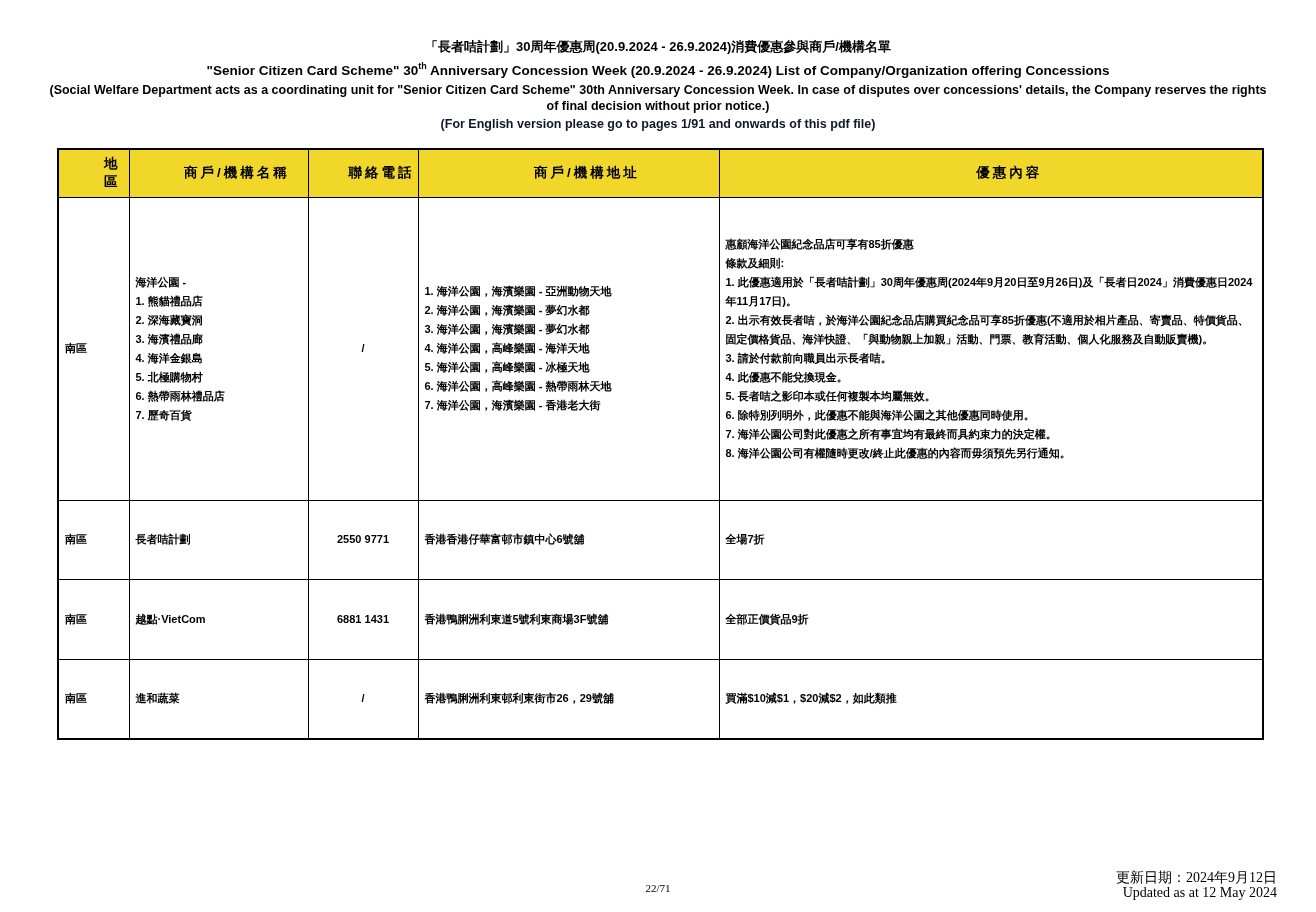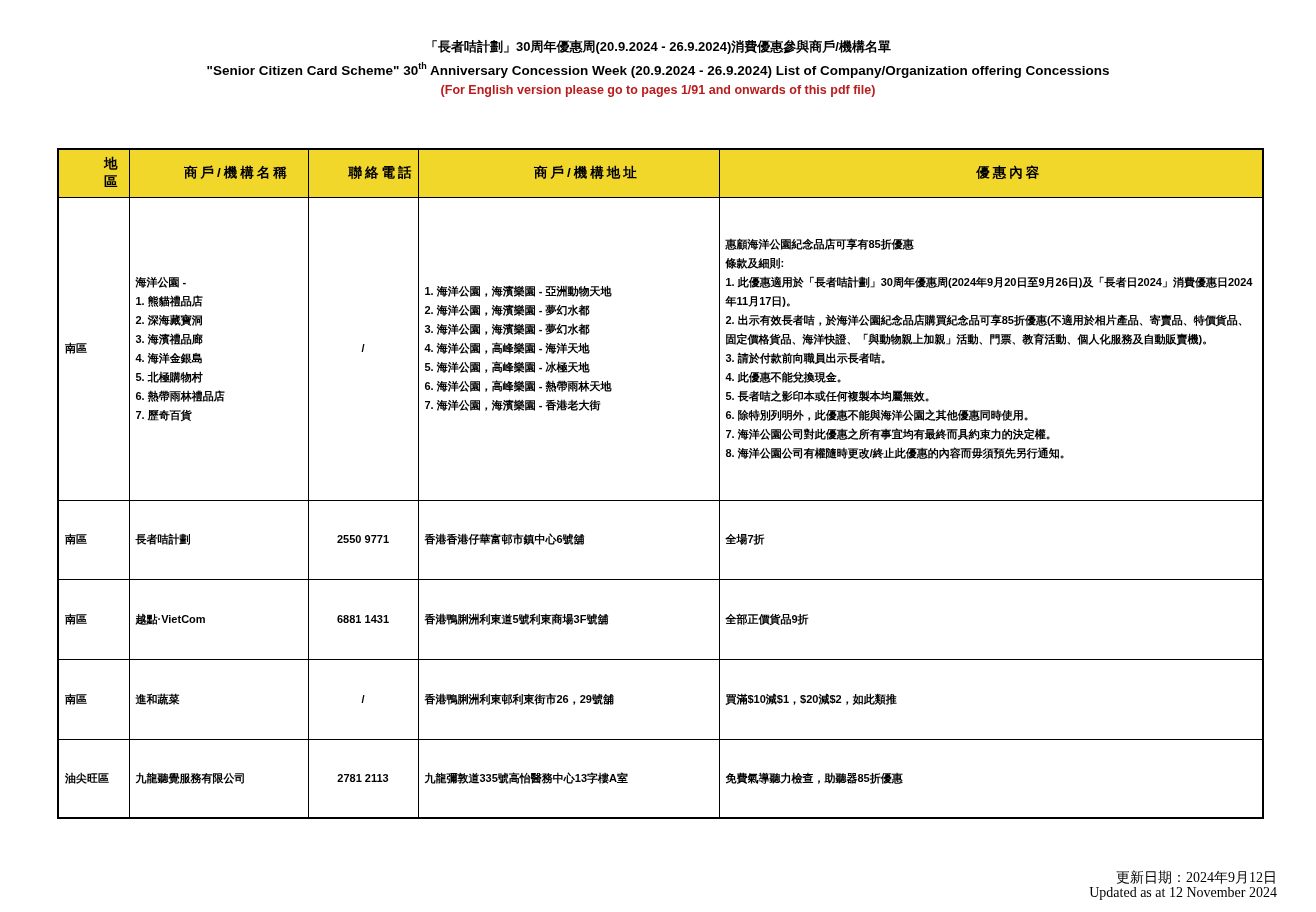--- a/index.html
+++ b/index.html
@@ -20,21 +20,21 @@
     left: 0;
     width: 100%;
     text-align: center;
     font-weight: bold;
   }
   .doc-header .t1 { font-size: 13px;   line-height: 17px; margin-bottom: 3px; }
   .doc-header .t2 { font-size: 13.5px; line-height: 17px; margin-bottom: 3px; }
   .doc-header .t2 sup { font-size: 9px; }
   .doc-header .t3 { font-size: 12px;   line-height: 16px; margin-bottom: 2px; }
   .doc-header .t4 { font-size: 12.5px; line-height: 16px; white-space: pre-line; }
-  .doc-header .t5 { font-size: 12.5px; line-height: 16px; margin-top: 2px; color: #b91c1c; }
+  .doc-header .t5 { font-size: 12.5px; line-height: 16px; margin-top: 2px; color: #0f172a; }
 
   
   table.concession-table {
     position: absolute;
     left: 57px;
     top: 148px;
     border-collapse: collapse;
     table-layout: fixed;
     border: 2px solid #000;
   }
@@ -89,20 +89,22 @@
   }
 </style>
 </head>
 <body>
 
 <div class="page">
 
   <div class="doc-header">
     <div class="t1">「長者咭計劃」30周年優惠周(20.9.2024 - 26.9.2024)消費優惠參與商戶/機構名單</div>
     <div class="t2"><span>"Senior Citizen Card Scheme" 30</span><sup>th</sup><span> Anniversary Concession Week (20.9.2024 - 26.9.2024) List of Company/Organization offering Concessions</span></div>
+    <div class="t4">(Social Welfare Department acts as a coordinating unit for "Senior Citizen Card Scheme" 30th Anniversary Concession Week. In case of disputes over concessions' details, the Company reserves the rights
+of final decision without prior notice.)</div>
     <div class="t5">(For English version please go to pages 1/91 and onwards of this pdf file)</div>
   </div>
 
   <table class="concession-table">
     <colgroup>
       <col style="width:71px">
       <col style="width:179px">
       <col style="width:110px">
       <col style="width:301px">
       <col style="width:544px">
@@ -160,29 +162,23 @@
         <td>香港鴨脷洲利東道5號利東商場3F號舖</td>
         <td>全部正價貨品9折</td>
       </tr>
       <tr class="row-4">
         <td>南區</td>
         <td>進和蔬菜</td>
         <td class="phone">/</td>
         <td>香港鴨脷洲利東邨利東街市26，29號舖</td>
         <td>買滿$10減$1，$20減$2，如此類推</td>
       </tr>
-      <tr class="row-5">
-        <td>油尖旺區</td>
-        <td>九龍聽覺服務有限公司</td>
-        <td class="phone">2781 2113</td>
-        <td>九龍彌敦道335號高怡醫務中心13字樓A室</td>
-        <td>免費氣導聽力檢查，助聽器85折優惠</td>
-      </tr>
     </tbody>
   </table>
 
+  <div class="page-number">22/71</div>
 
   <div class="updated">
     <div>更新日期：2024年9月12日</div>
-    <div>Updated as at 12 November 2024</div>
+    <div>Updated as at 12 May 2024</div>
   </div>
 
 </div>
 
 </body></html>

